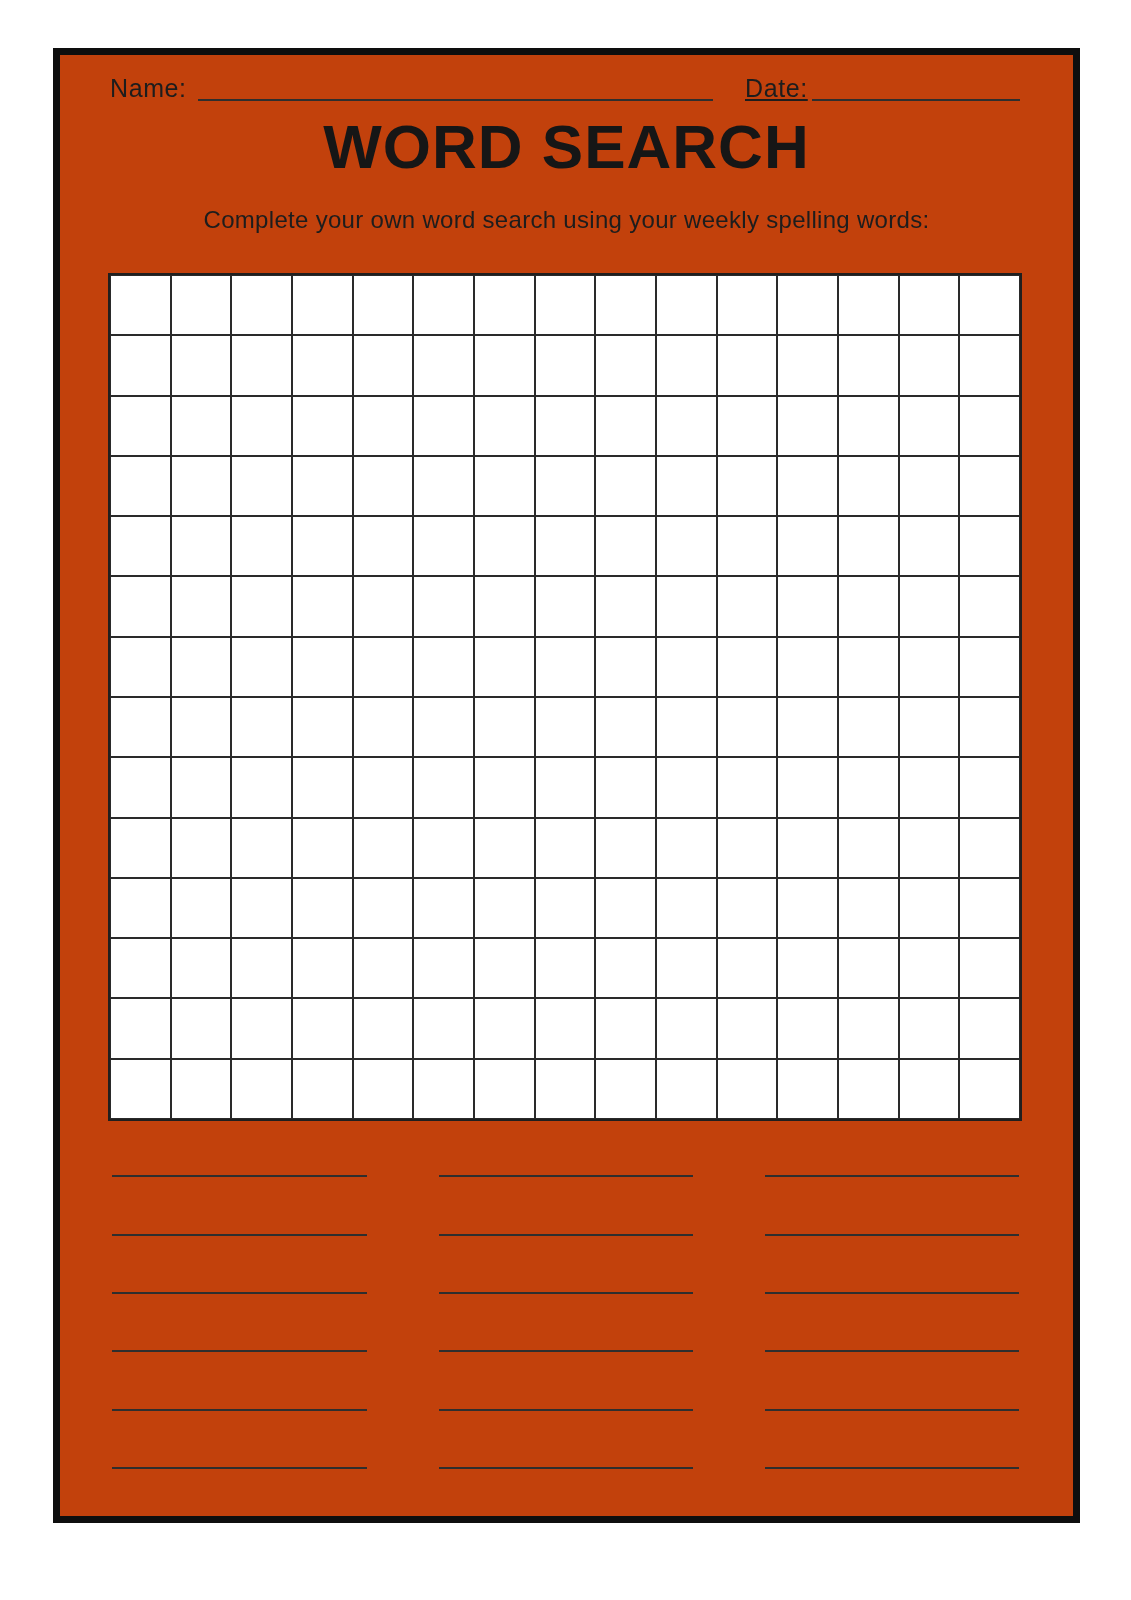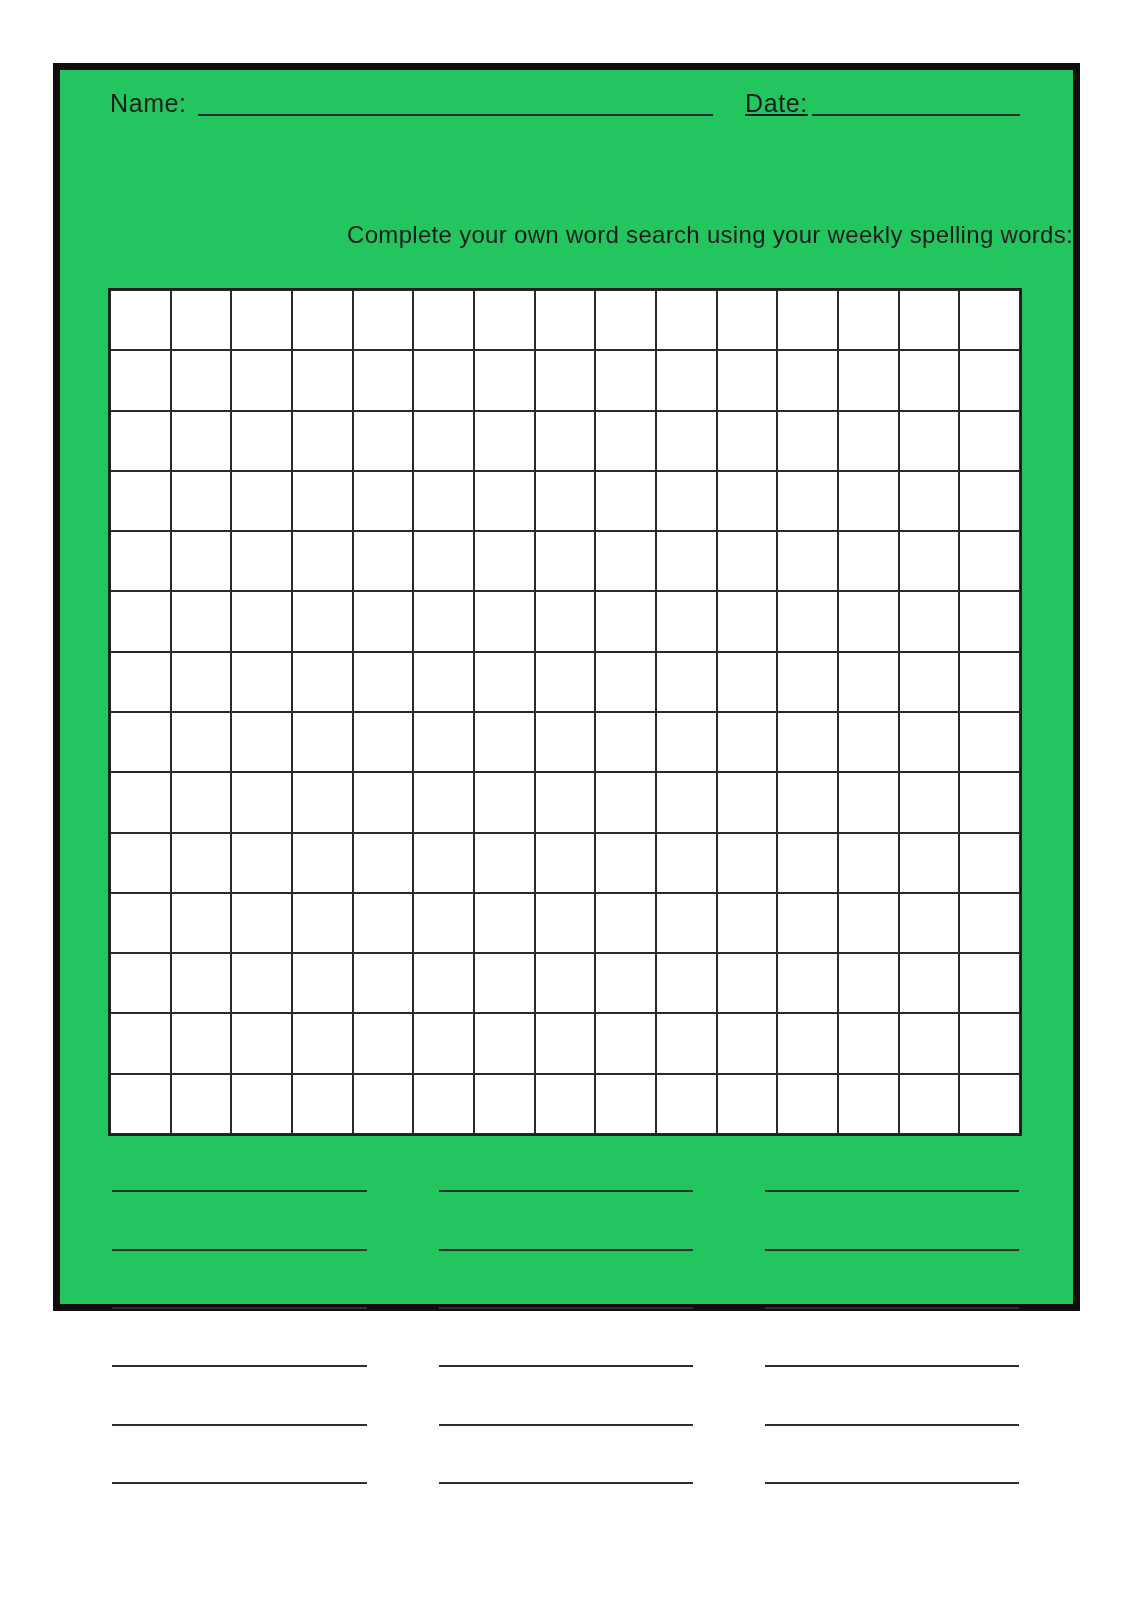--- a/index.html
+++ b/index.html
@@ -5,24 +5,24 @@
   * { margin: 0; padding: 0; box-sizing: border-box; }
   html, body { width: 1131px; height: 1600px; }
   body {
     background: #ffffff;
     font-family: "Liberation Sans", sans-serif;
     position: relative;
     overflow: hidden;
   }
   .frame {
     position: absolute;
-    left: 53px; top: 63px;
-    width: 1027px; height: 1248px;
+    left: 53px; top: 48px;
+    width: 1027px; height: 1475px;
     border: 7px solid #0e0e0e;
-    background: #22c55e;
+    background: #c2410c;
   }
   .hdr-label {
     position: absolute;
     font-size: 25px;
     line-height: 30px;
     color: #1d1d1d;
     letter-spacing: 0.6px;
     white-space: nowrap;
   }
   .name-label { left: 50px; top: 18px; }
@@ -42,21 +42,21 @@
     font-size: 62px;
     line-height: 76px;
     font-weight: bold;
     letter-spacing: 1px;
     color: #161616;
   }
   .subtitle {
     position: absolute;
     left: 0; top: 148px;
     width: 100%;
-    text-align: right;
+    text-align: center;
     font-size: 24px;
     line-height: 34px;
     font-weight: normal;
     letter-spacing: 0.3px;
     color: #1d1d1d;
   }
   .ws-grid {
     position: absolute;
     left: 48px; top: 218px;
     width: 914px; height: 848px;
@@ -96,20 +96,21 @@
 <body>
 
 <div class="frame">
 
   <span class="hdr-label name-label">Name:</span>
   <div class="fill-line name-line"></div>
 
   <span class="hdr-label date-label">Date:</span>
   <div class="fill-line date-line"></div>
 
+  <h1 class="title">WORD SEARCH</h1>
 
   <p class="subtitle">Complete your own word search using your weekly spelling words:</p>
 
   <div class="ws-grid" id="grid">
       <div class="cell"></div>
       <div class="cell"></div>
       <div class="cell"></div>
       <div class="cell"></div>
       <div class="cell"></div>
       <div class="cell"></div>

